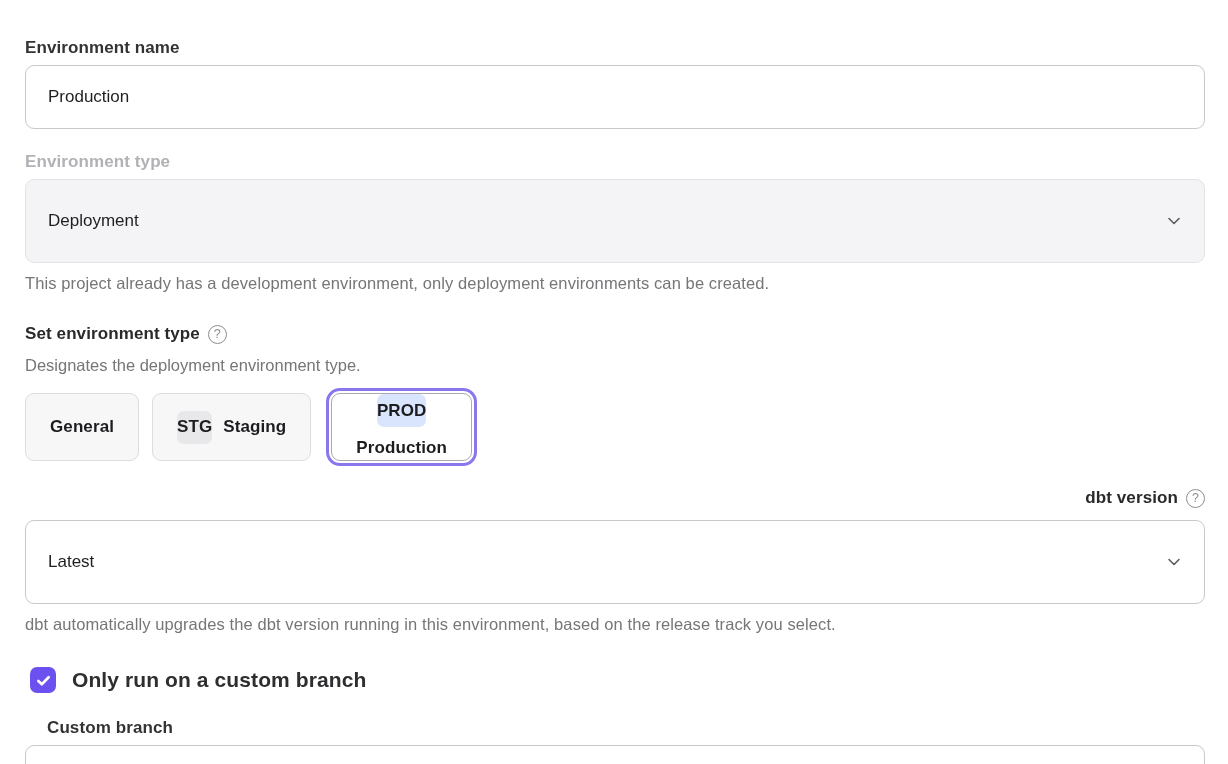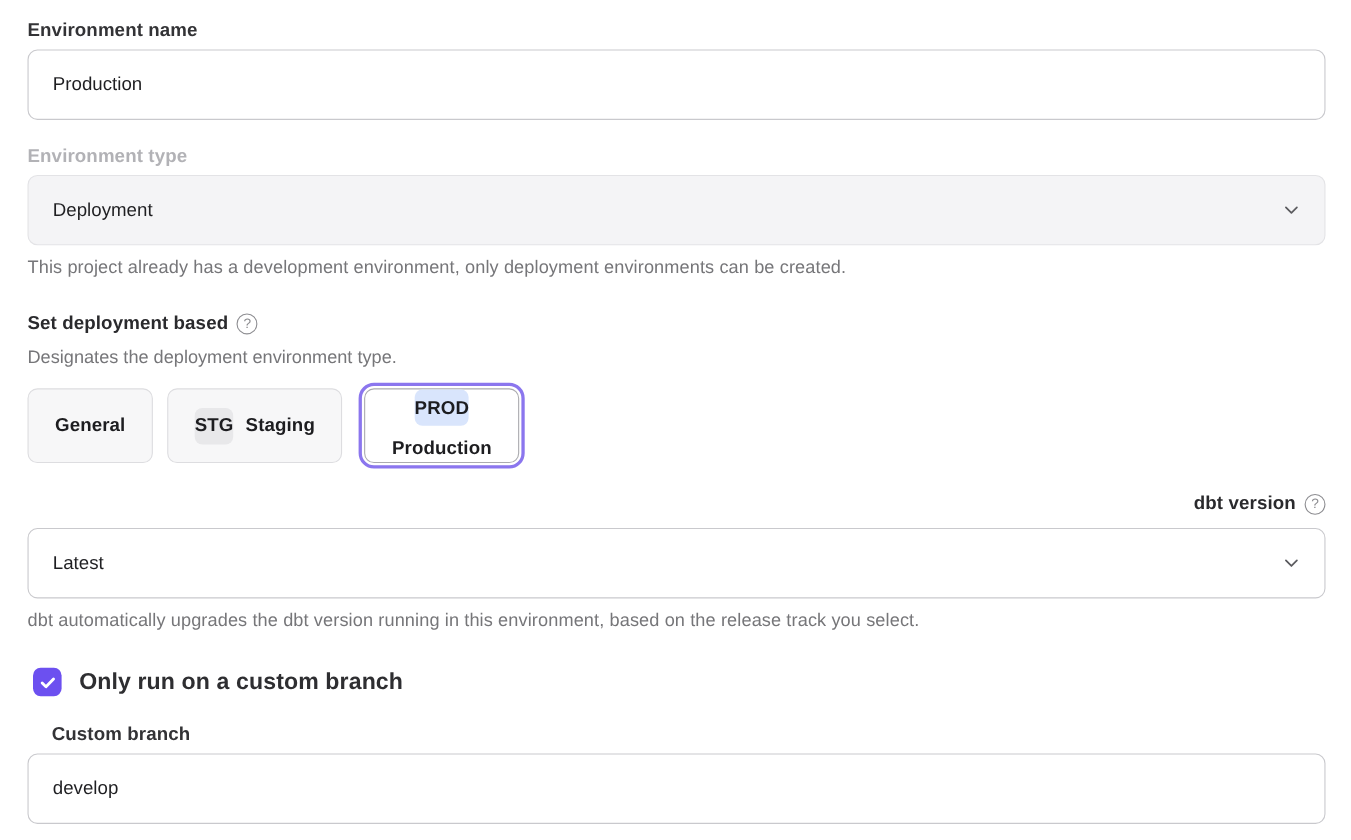--- a/index.html
+++ b/index.html
@@ -14,40 +14,41 @@
     width: 1228px;
   }
 
   .field-label {
     font-size: 17px;
     font-weight: 700;
     color: #333336;
     letter-spacing: 0.1px;
     margin-bottom: 7px;
     display: block;
+    margin-top: 20px;
   }
   .field-label.disabled { color: #b2b2b6; }
 
   .text-input {
     width: 100%;
     height: 64px;
     border: 1px solid #c9c9cd;
     border-radius: 9px;
     background: #ffffff;
     font-family: "Liberation Sans", "DejaVu Sans", sans-serif;
     font-size: 17px;
     color: #1f1f22;
     padding: 0 22px;
     outline: none;
     display: block;
   }
 
   .select {
     width: 100%;
-    height: 64px;
+    height: 84px;
     border: 1px solid #c9c9cd;
     border-radius: 9px;
     background: #ffffff;
     font-size: 17px;
     color: #1f1f22;
     padding: 0 22px;
     display: flex;
     align-items: center;
     justify-content: space-between;
     cursor: pointer;
@@ -178,21 +179,21 @@
   <label class="field-label disabled mt-env-type">Environment type</label>
   <div class="select disabled mb-input">
     <span>Deployment</span>
     <svg class="chevron" viewBox="0 0 16 16" fill="none">
       <path d="M3 5.5 L8 10.5 L13 5.5" stroke="#5c5c60" stroke-width="1.6" stroke-linecap="round" stroke-linejoin="round"></path>
     </svg>
   </div>
   <div class="helper-text">This project already has a development environment, only deployment environments can be created.</div>
 
   <div class="section-heading mt-section">
-    <span>Set deployment based</span>
+    <span>Set environment type</span>
     <span class="help-icon">?</span>
   </div>
   <div class="section-desc">Designates the deployment environment type.</div>
 
   <div class="btn-row">
     <button class="type-btn">
       <span>General</span>
     </button>
     <button class="type-btn">
       <span class="badge badge-stg">STG</span>

